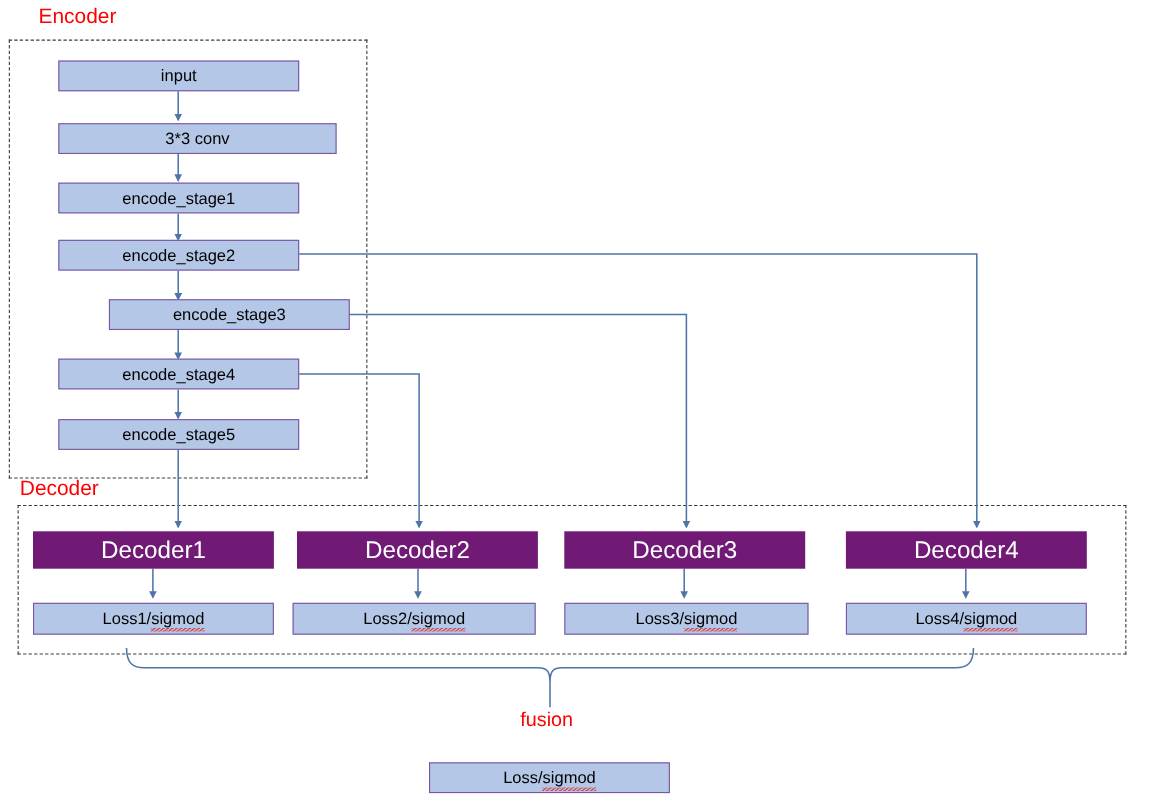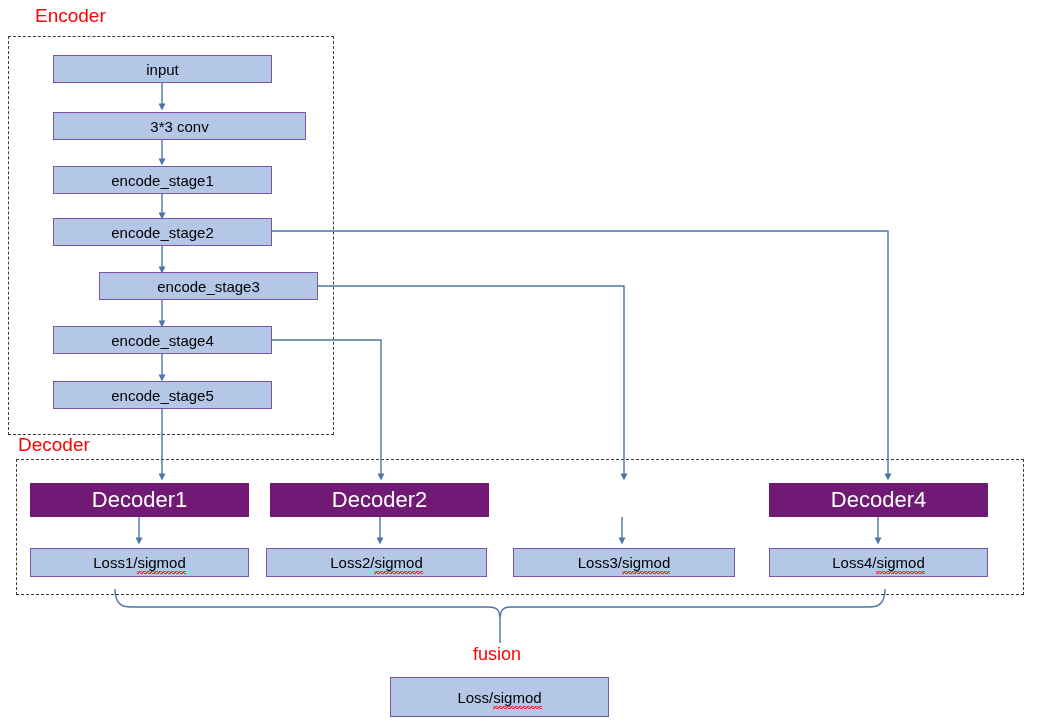--- a/index.html
+++ b/index.html
@@ -145,20 +145,21 @@
   <div class="node blue" style="left:53px; top:272px; width:219px; height:28px;margin-left:46px;">encode_stage3</div>
 
   <div class="node blue" style="left:53px; top:326px; width:219px; height:28px;">encode_stage4</div>
 
   <div class="node blue" style="left:53px; top:381px; width:219px; height:28px;">encode_stage5</div>
 
   <div class="node green" style="left:30px; top:483px; width:219px; height:34px;">Decoder1</div>
 
   <div class="node green" style="left:270px; top:483px; width:219px; height:34px;">Decoder2</div>
 
+  <div class="node green" style="left:513px; top:483px; width:219px; height:34px;">Decoder3</div>
 
   <div class="node green" style="left:769px; top:483px; width:219px; height:34px;">Decoder4</div>
 
   <div class="node blue" style="left:30px; top:548px; width:219px; height:29px;">
     <span>Loss1/</span>
       <span class="sq">sigmod</span>
   </div>
 
   <div class="node blue" style="left:266px; top:548px; width:221px; height:29px;">
     <span>Loss2/</span>
@@ -170,18 +171,18 @@
       <span class="sq">sigmod</span>
   </div>
 
   <div class="node blue" style="left:769px; top:548px; width:219px; height:29px;">
     <span>Loss4/</span>
       <span class="sq">sigmod</span>
   </div>
 
   <div class="fusion-label" style="left:473px; top:645px;">fusion</div>
 
-  <div class="node blue" style="left:390px; top:677px; width:219px; height:40px;">
+  <div class="node blue" style="left:390px; top:693px; width:219px; height:28px;">
     <span>Loss/</span>
       <span class="sq">sigmod</span>
   </div>
 
 </div>
 
 </body></html>

